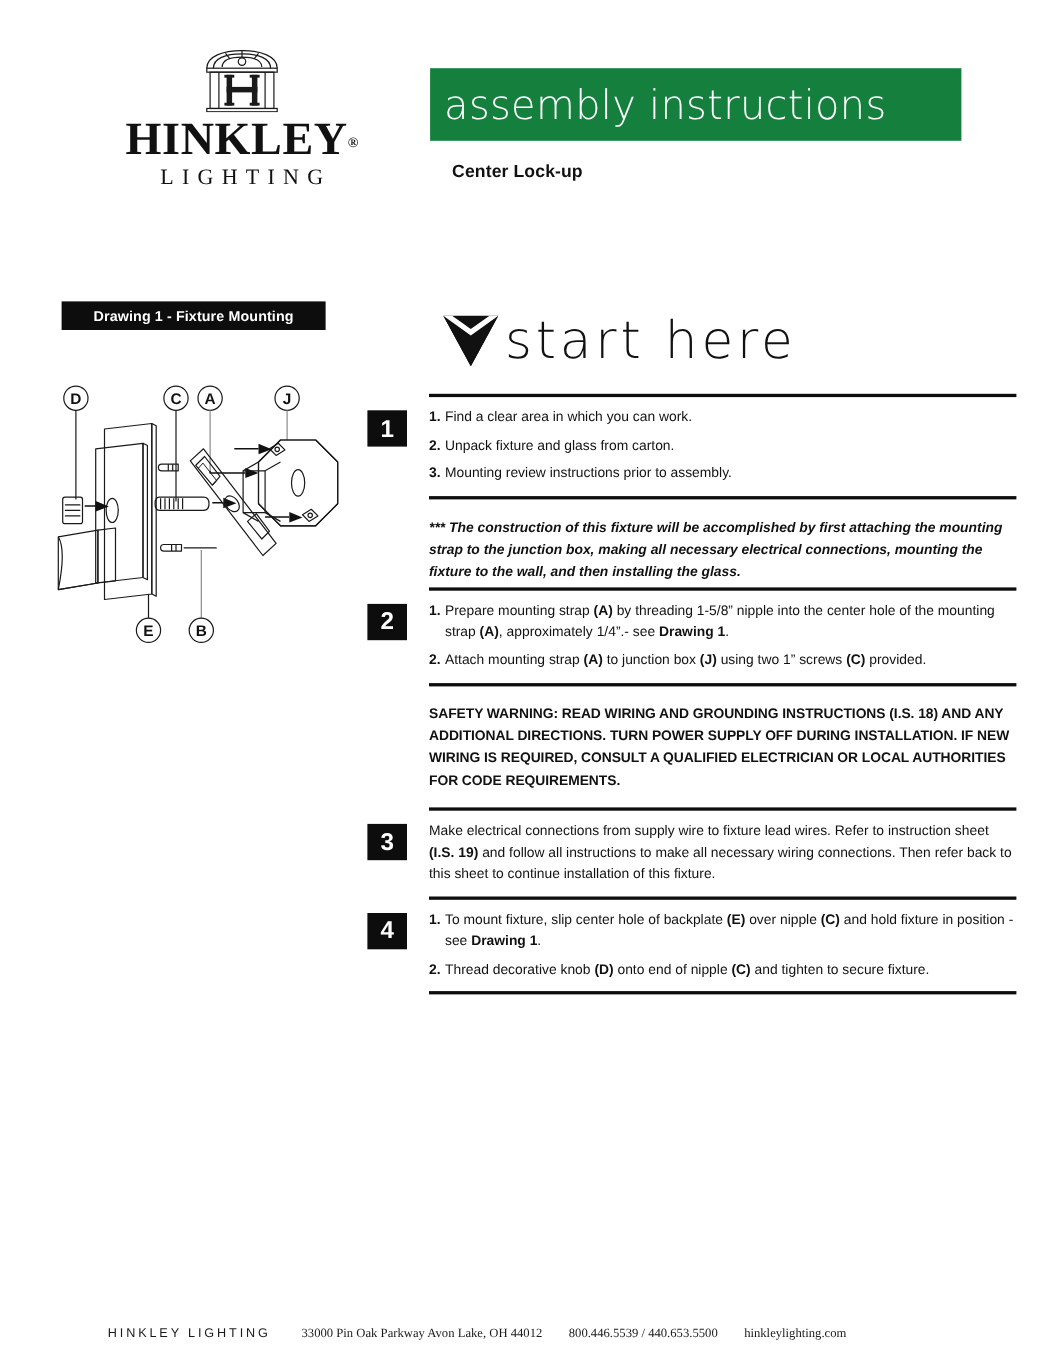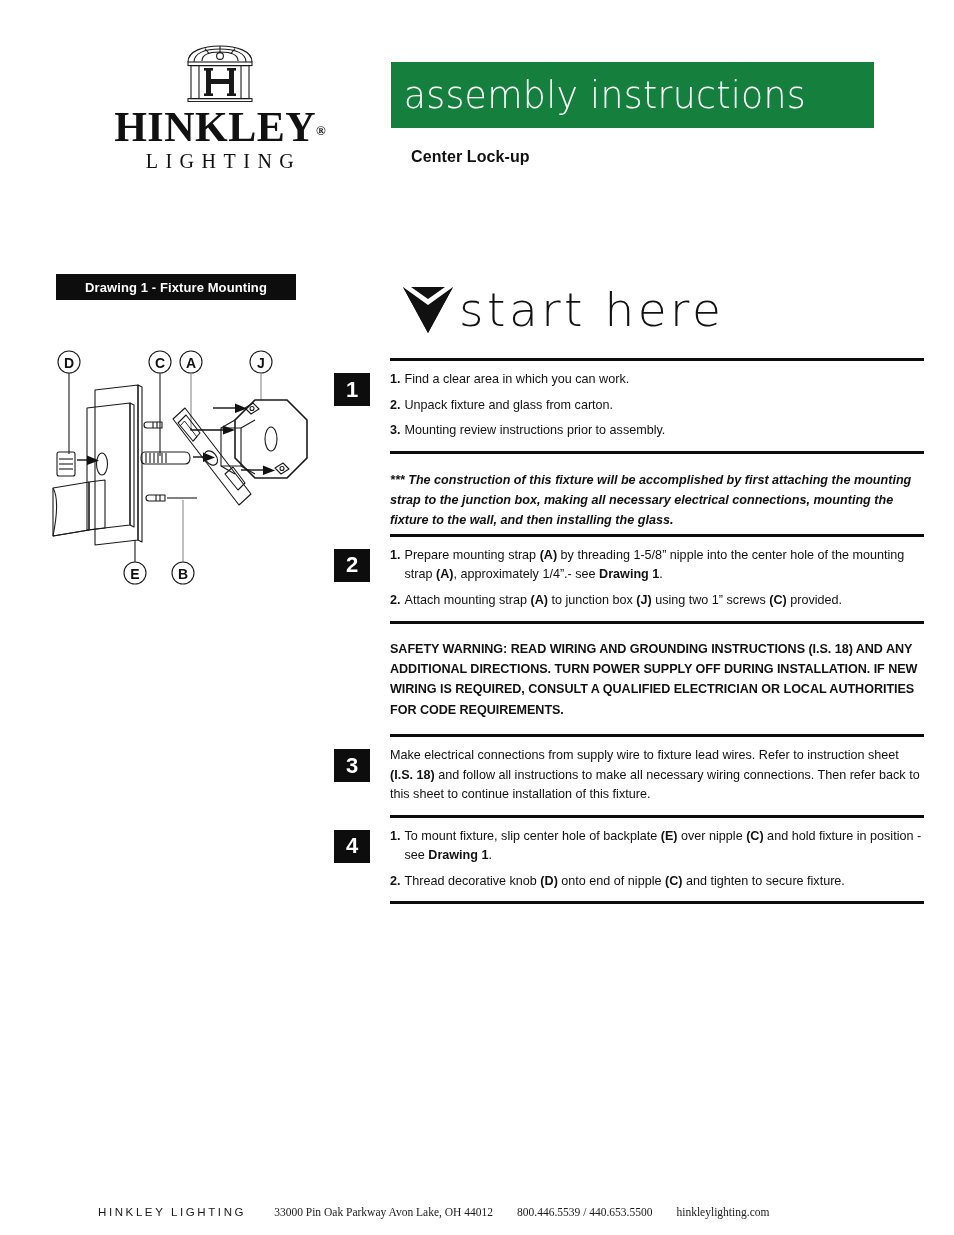--- a/index.html
+++ b/index.html
@@ -386,21 +386,21 @@
   <div class="block">
     <div class="badge-spacer"></div>
     <div class="warning">SAFETY WARNING: READ WIRING AND GROUNDING INSTRUCTIONS (I.S. 18) AND ANY ADDITIONAL DIRECTIONS. TURN POWER SUPPLY OFF DURING INSTALLATION. IF NEW WIRING IS REQUIRED, CONSULT A QUALIFIED ELECTRICIAN OR LOCAL AUTHORITIES FOR CODE REQUIREMENTS.</div>
   </div>
 
   <div class="rule"></div>
 
   <div class="block">
     <div class="badge">3</div>
     <div class="block-body">
-      <p class="para">Make electrical connections from supply wire to fixture lead wires. Refer to instruction sheet <b>(I.S. 18)</b> and follow all instructions to make all necessary wiring connections. Then refer back to this sheet to continue installation of this fixture.</p>
+      <p class="para">Make electrical connections from supply wire to fixture lead wires. Refer to instruction sheet <b>(I.S. 19)</b> and follow all instructions to make all necessary wiring connections. Then refer back to this sheet to continue installation of this fixture.</p>
     </div>
   </div>
 
   <div class="rule"></div>
 
   <div class="block">
     <div class="badge">4</div>
     <div class="block-body">
       <div class="list-item">
         <span class="li-num">1.</span>

